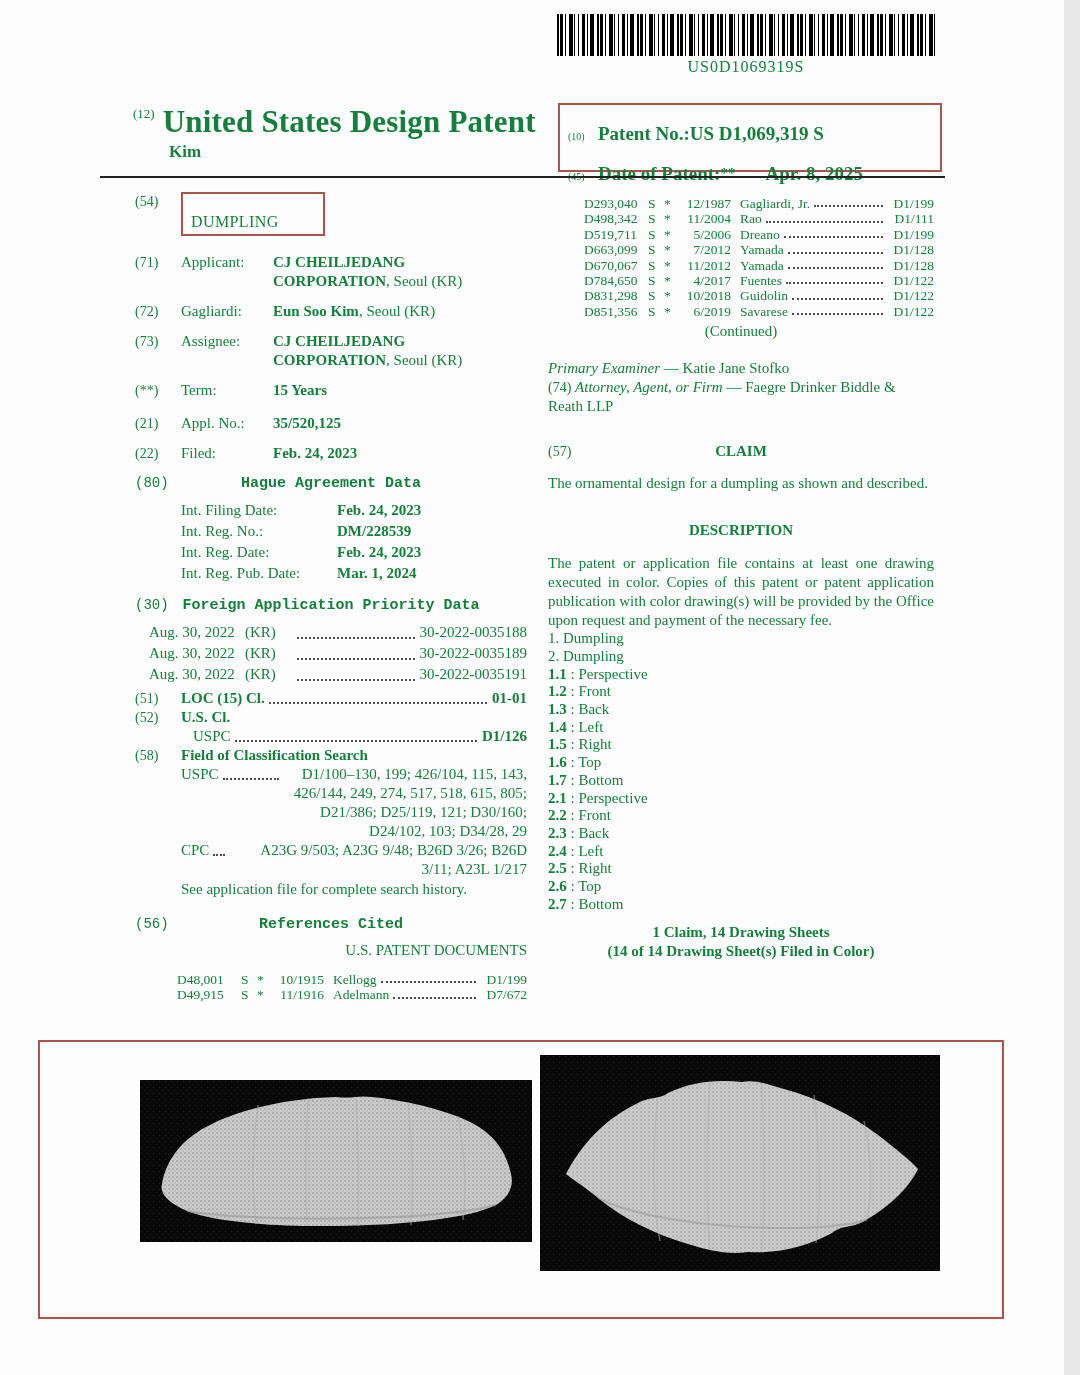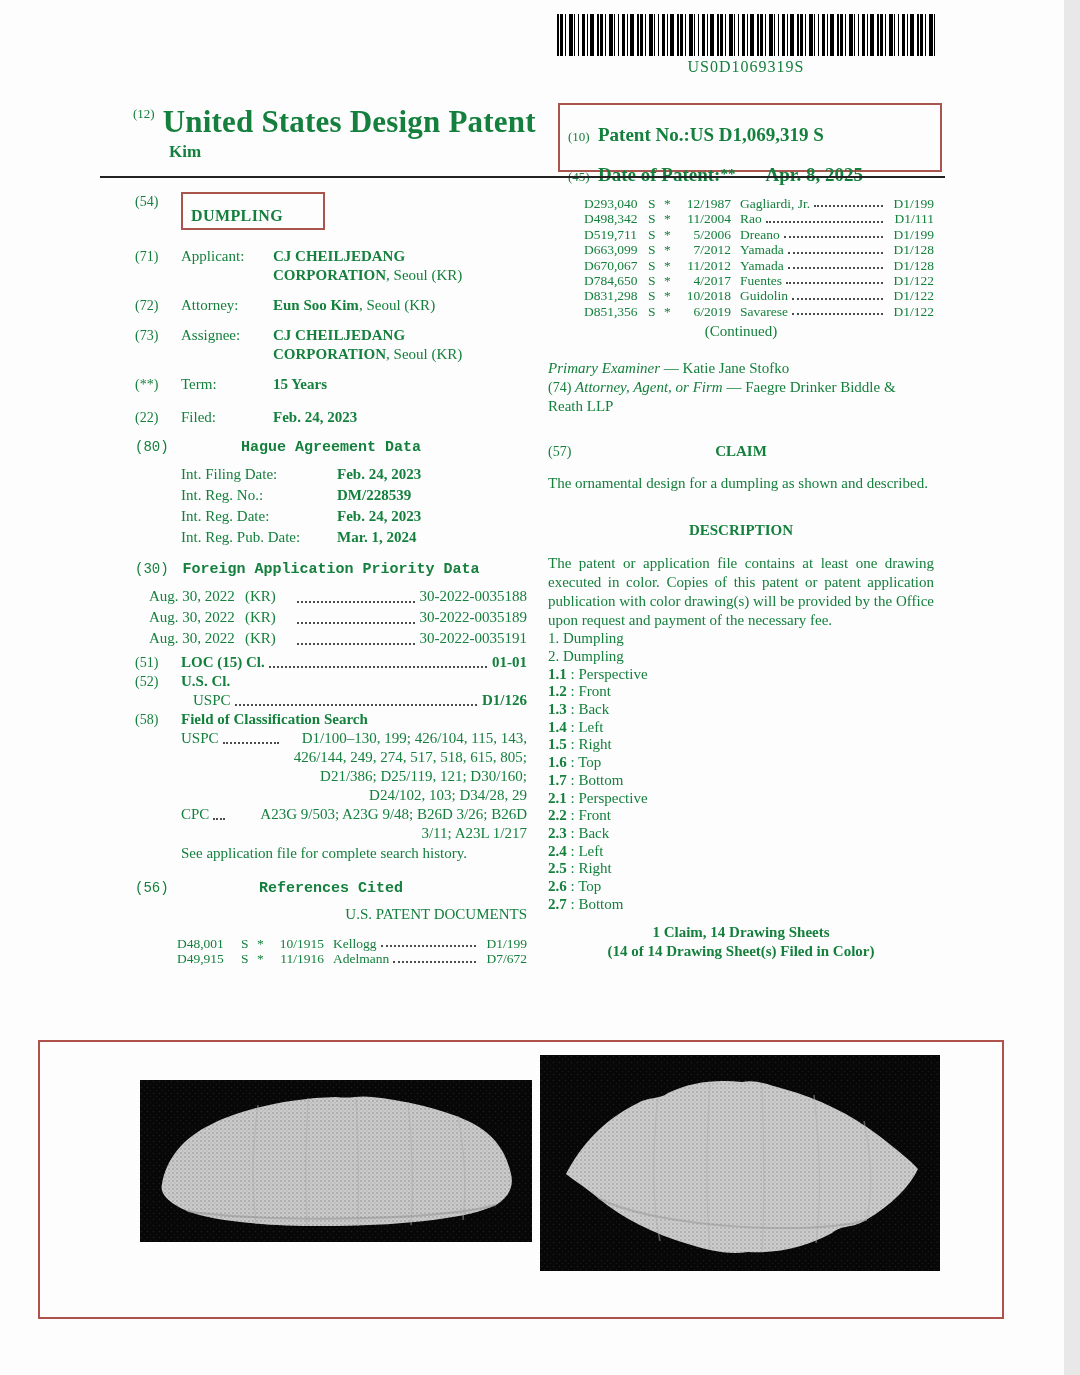--- a/index.html
+++ b/index.html
@@ -17,36 +17,36 @@
   .barcode-label{font-size:16px;letter-spacing:1px;margin-top:2px;}
 
   
   .hdr-left{position:absolute;left:133px;top:104px;width:430px;}
   .kind-code{font-size:13px;vertical-align:14px;margin-right:8px;}
   .main-title{font-size:31px;font-weight:bold;letter-spacing:.2px;}
   .surname{font-size:17px;font-weight:bold;margin:2px 0 0 36px;}
   .hdr-box{position:absolute;left:558px;top:103px;width:384px;height:69px;
            border:2px solid #aa544e;box-sizing:border-box;padding:6px 10px 0 8px;}
   .hdr-row{display:flex;align-items:baseline;line-height:29px;}
-  .hdr-row .code{font-size:13px;width:30px;flex:0 0 auto;margin-top:11px;}
+  .hdr-row .code{font-size:10px;width:30px;flex:0 0 auto;margin-top:11px;}
   .hdr-row .lbl{font-size:19px;font-weight:bold;flex:0 0 auto;}
   .hdr-row .val{flex:1;text-align:left;font-size:19px;font-weight:bold;}
   .star2{font-size:15px;font-weight:bold;margin-right:30px;vertical-align:2px;}
   .rule{position:absolute;left:100px;top:176px;width:845px;height:2px;background:#222;}
 
   
   .col{position:absolute;font-size:15px;line-height:19px;}
   .col-left{left:135px;top:192px;width:392px;}
   .col-right{left:548px;top:196px;width:386px;}
   .item{display:grid;grid-template-columns:46px 92px 210px;margin-bottom:11px;}
   .item.nolab{grid-template-columns:46px 1fr;}
   .code{font-size:14px;}
   b{font-weight:bold;}
-  .title-box{display:inline-block;border:2px solid #aa544e;padding:12px 12px 3px 8px;
-             font-weight:bold;font-size:16px;letter-spacing:.4px;min-width:120px;}
+  .title-box{display:inline-block;border:2px solid #aa544e;padding:18px 12px 3px 8px;
+             font-weight:normal;font-size:16px;letter-spacing:.4px;min-width:120px;}
   .sec-head{position:relative;text-align:center;font-weight:bold;margin-bottom:7px;font-family:Liberation Mono, monospace;}
   .sec-head .code{position:absolute;left:0;top:0;font-weight:normal;}
   .sub-center{text-align:right;margin:4px 0 12px;}
   .hague-rows{margin:2px 0 10px 46px;}
   .hague-row{display:flex;line-height:21px;}
   .hague-row .hl{width:156px;flex:0 0 auto;}
   .hague-row .hv{font-weight:bold;}
   .pri-rows{margin:2px 0 4px 14px;}
   .pri-row{display:flex;align-items:baseline;line-height:21px;}
   .p-date{width:96px;flex:0 0 auto;}
@@ -131,36 +131,41 @@
     </div>
 
     <div class="item">
       <span class="code">(71)</span>
       <span>Applicant:</span>
       <span><b>CJ CHEILJEDANG CORPORATION</b><span>, Seoul (KR)</span></span>
     </div>
 
     <div class="item">
       <span class="code">(72)</span>
-      <span>Attorney:</span>
+      <span>Gagliardi:</span>
       <span><b>Eun Soo Kim</b><span>, Seoul (KR)</span></span>
     </div>
 
     <div class="item">
       <span class="code">(73)</span>
       <span>Assignee:</span>
       <span><b>CJ CHEILJEDANG CORPORATION</b><span>, Seoul (KR)</span></span>
     </div>
 
     <div class="item" style="margin-bottom:14px">
       <span class="code">(**)</span>
       <span>Term:</span>
       <b>15 Years</b>
     </div>
 
+    <div class="item">
+      <span class="code">(21)</span>
+      <span>Appl. No.:</span>
+      <b>35/520,125</b>
+    </div>
 
     <div class="item">
       <span class="code">(22)</span>
       <span>Filed:</span>
       <b>Feb. 24, 2023</b>
     </div>
 
     <div class="sec-head">
       <span class="code">(80)</span>
       <span>Hague Agreement Data</span>

